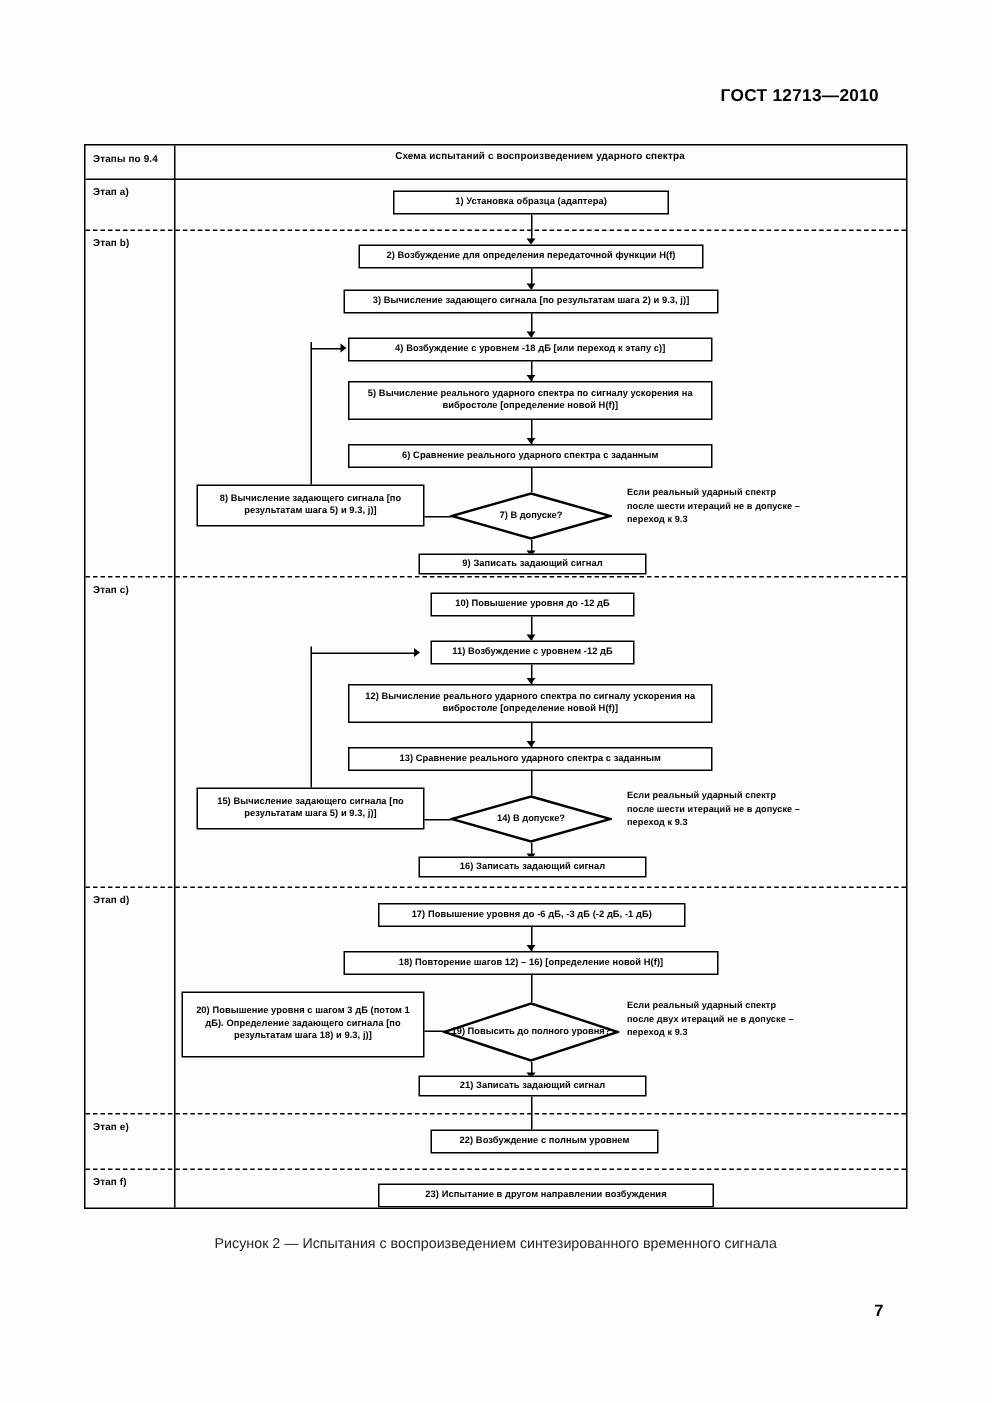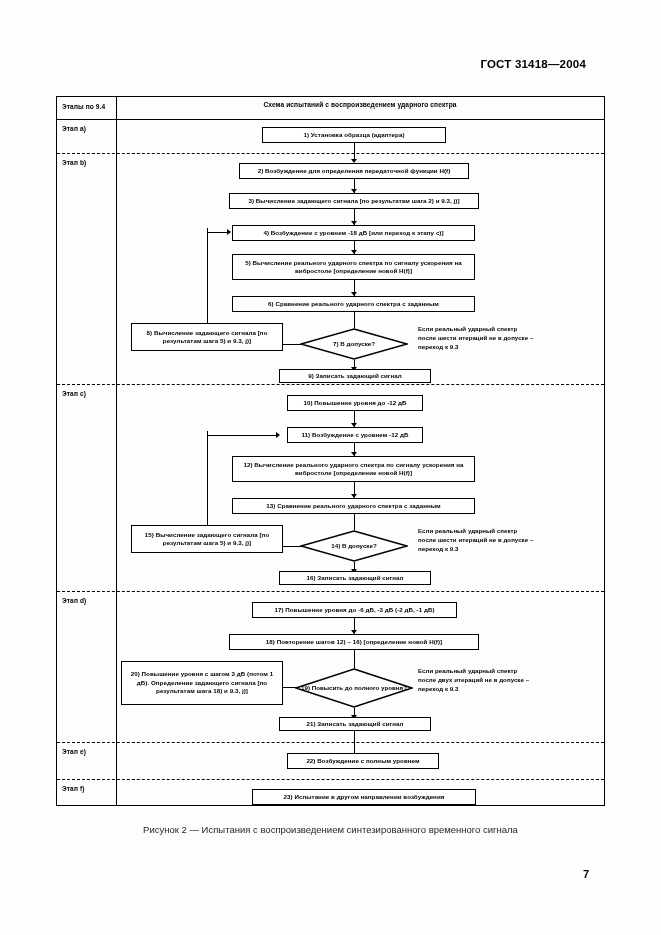--- a/index.html
+++ b/index.html
@@ -167,21 +167,21 @@
     border-top: 3.2px solid transparent;
     border-bottom: 3.2px solid transparent;
     border-left: 4.4px solid #000;
   }
 </style>
 </head>
 <body>
 
 <div class="page">
 
-  <div class="doc-header">ГОСТ 31418—2004</div>
+  <div class="doc-header">ГОСТ 12713—2010</div>
 
   <div class="diagram">
 
     <div class="hdr-rule"></div>
     <div class="col-divider"></div>
 
     <div class="stage-label" style="top:6px;">Этапы по 9.4</div>
     <div class="header-title">Схема испытаний с воспроизведением ударного спектра</div>
 
     <div class="dash-rule" style="top:56px;"></div>

